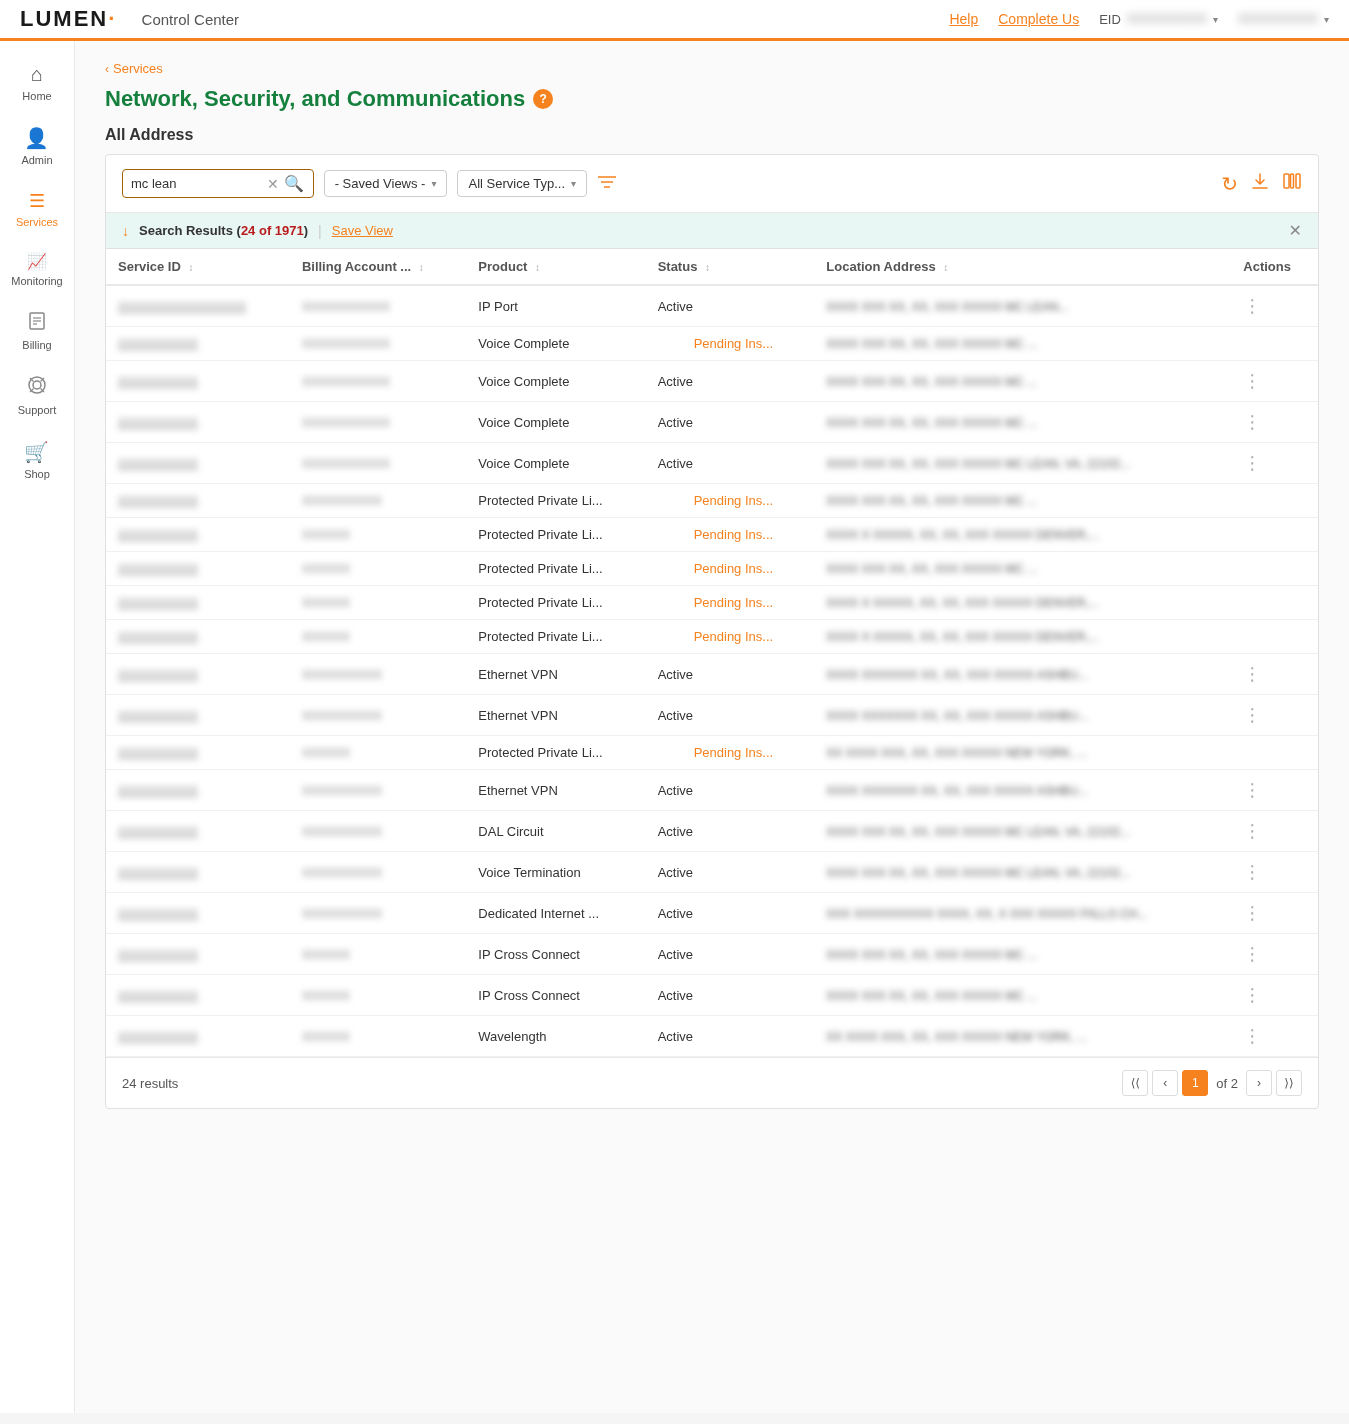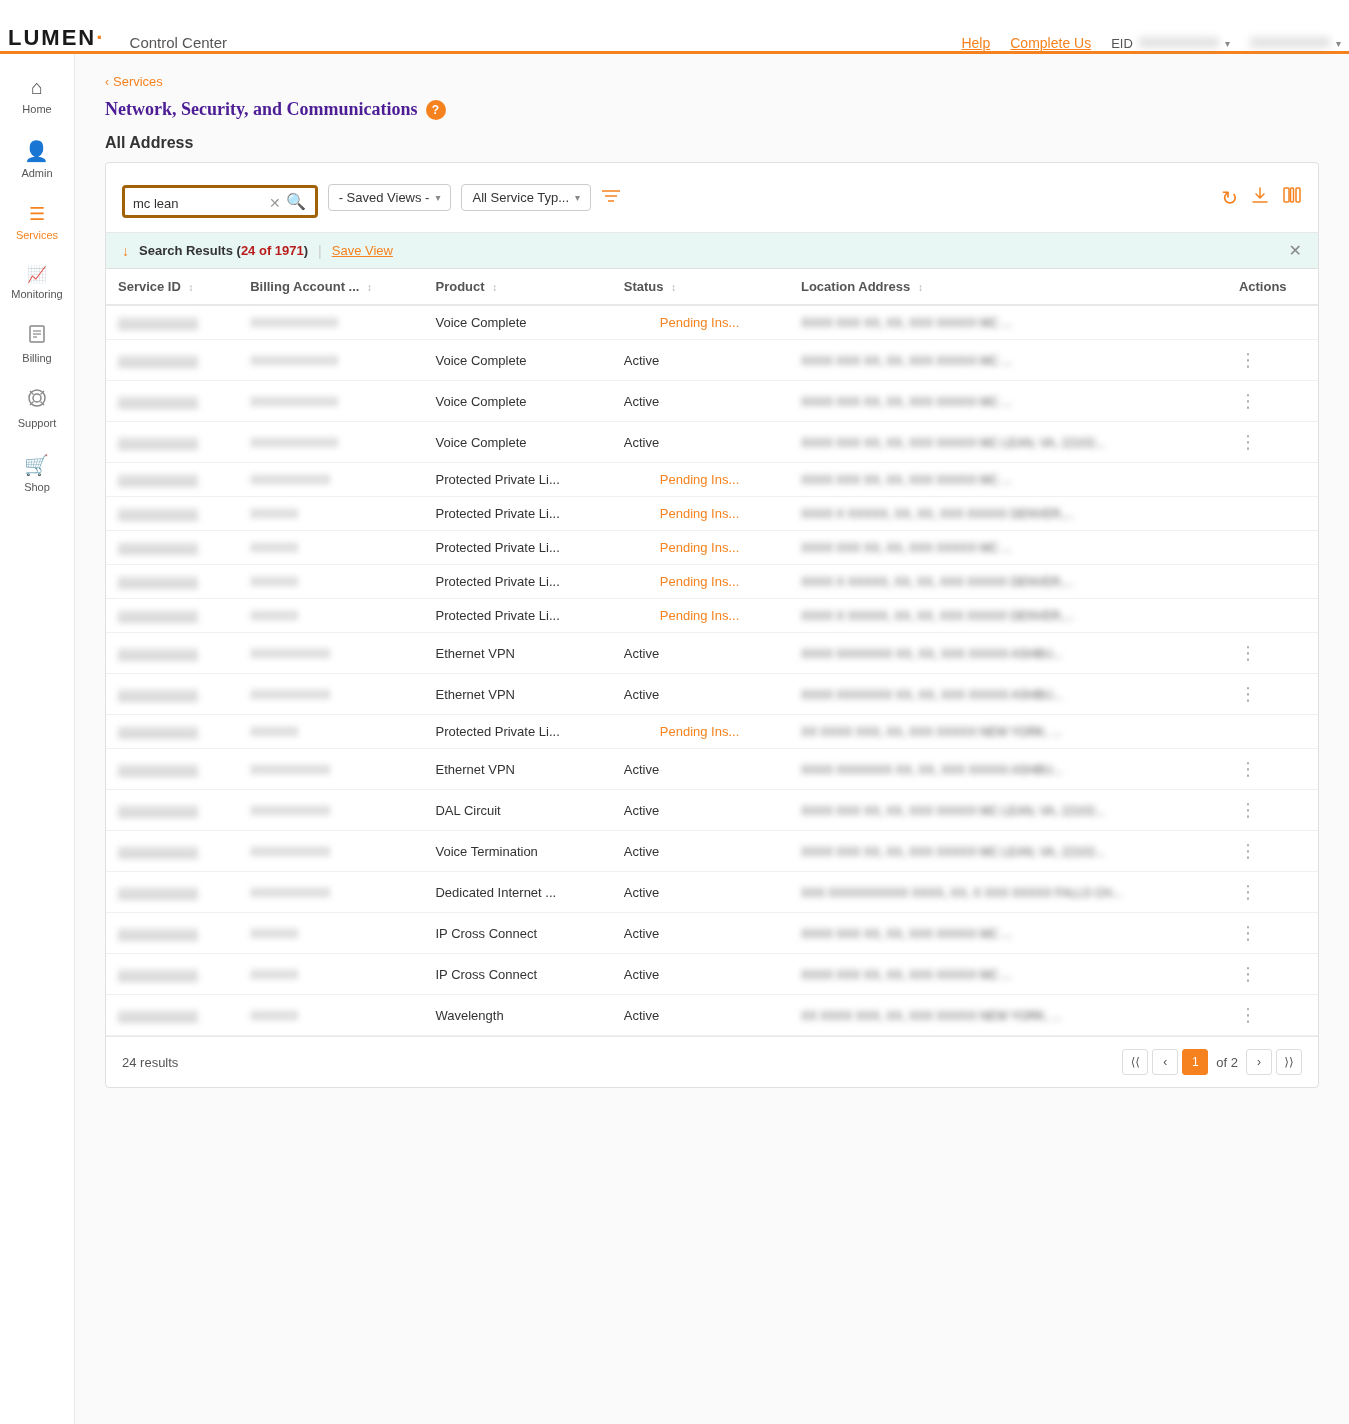--- a/index.html
+++ b/index.html
@@ -1,21 +1,21 @@
 <!DOCTYPE html>
 <html><head>
   <meta charset="utf-8">
   <style>
     * { box-sizing: border-box; margin: 0; padding: 0; }
     body { font-family: -apple-system, BlinkMacSystemFont, 'Segoe UI', Arial, sans-serif; font-size: 14px; background: #f5f5f5; color: #333; }
 
     
     .top-nav {
-      display: flex; align-items: flex-end; background: #fff; height: 54px;
-      border-bottom: 3px solid #f5821f; padding: 0 8px; position: relative; z-index: 10;
+      display: flex; align-items: center; background: #fff; height: 41px;
+      border-bottom: 3px solid #f5821f; padding: 0 20px; position: relative; z-index: 10;
     }
     .logo { display: flex; align-items: center; margin-right: 24px; }
     .logo-text { font-size: 22px; font-weight: 700; letter-spacing: 2px; color: #1a1a1a; }
     .logo-dot { color: #f5821f; }
     .nav-title { font-size: 15px; color: #555; margin-right: auto; }
     .nav-links { display: flex; align-items: center; gap: 20px; }
     .nav-link { color: #f5821f; text-decoration: underline; font-size: 14px; cursor: pointer; }
     .nav-eid { display: flex; align-items: center; gap: 6px; font-size: 13px; color: #555; cursor: pointer; }
     .nav-eid .blur { filter: blur(4px); font-size: 12px; color: #888; }
     .chevron-down { font-size: 10px; color: #888; }
@@ -40,33 +40,33 @@
     
     .main { flex: 1; padding: 20px 30px; background: #fafafa; overflow: hidden; }
 
     
     .breadcrumb { display: flex; align-items: center; gap: 4px; margin-bottom: 10px; }
     .breadcrumb-link { color: #f5821f; text-decoration: none; font-size: 13px; cursor: pointer; }
     .breadcrumb-arrow { color: #f5821f; font-size: 12px; }
 
     
     .page-header { display: flex; align-items: center; gap: 8px; margin-bottom: 4px; }
-    .page-title { font-size: 18px; font-weight: 700; color: #4c1d95; font-family: Liberation Serif, serif; }
+    .page-title { font-size: 22px; font-weight: 700; color: #15803d; }
     .help-icon { width: 20px; height: 20px; border-radius: 50%; background: #f5821f; color: #fff; display: flex; align-items: center; justify-content: center; font-size: 12px; font-weight: 700; cursor: pointer; }
 
     .section-title { font-size: 16px; font-weight: 600; margin: 14px 0 10px; }
 
     
     .table-card { background: #fff; border: 1px solid #e0e0e0; border-radius: 4px; overflow: hidden; }
 
     
     .toolbar { display: flex; align-items: center; gap: 10px; padding: 14px 16px; border-bottom: 1px solid #e8e8e8; }
     .search-box {
-      display: flex; align-items: flex-end; border: 3px solid #a16207; border-radius: 4px;
-      padding: 4px 8px; min-width: 190px; background: #fff; gap: 6px; margin-top: 8px;
+      display: flex; align-items: center; border: 1px solid #a16207; border-radius: 4px;
+      padding: 4px 8px; min-width: 190px; background: #fff; gap: 6px;
     }
     .search-input { border: none; outline: none; font-size: 13px; color: #333; width: 130px; }
     .search-clear { color: #999; cursor: pointer; font-size: 14px; }
     .search-icon-btn { color: #f5821f; cursor: pointer; font-size: 16px; }
 
     .dropdown-btn {
       display: flex; align-items: center; gap: 6px; border: 1px solid #ccc; border-radius: 4px;
       padding: 5px 10px; background: #fff; cursor: pointer; font-size: 13px; color: #333; white-space: nowrap;
     }
     .dropdown-btn .chev { font-size: 10px; color: #888; }
@@ -282,20 +282,40 @@
                 <span class="sort-icon">↕</span>
               </th>
               <th>
                 <span>Location Address</span>
                 <span class="sort-icon">↕</span>
               </th>
               <th>Actions</th>
             </tr>
           </thead>
           <tbody id="table-body">
+          <tr>
+      <td>
+        <span class="link-cell blurred" style="font-size:12px;">XXXXXXXXXXXXXXXX</span>
+      </td>
+      <td>
+        <span class="blurred" style="font-size:12px;">XXXXXXXXXXX</span>
+      </td>
+      <td>
+        <span>IP Port</span>
+      </td>
+      <td>
+        <span class="status-active">Active</span>
+      </td>
+      <td>
+        <span class="location-cell blurred" style="font-size:12px;">XXXX XXX XX, XX, XXX XXXXX  MC LEAN...</span>
+      </td>
+      <td>
+        <span class="actions-menu">⋮</span>
+      </td>
+    </tr>
               <tr>
       <td>
         <span class="link-cell blurred" style="font-size:12px;">XXXXXXXXXX</span>
       </td>
       <td>
         <span class="blurred" style="font-size:12px;">XXXXXXXXXXX</span>
       </td>
       <td>
         <span>Voice Complete</span>
       </td>

